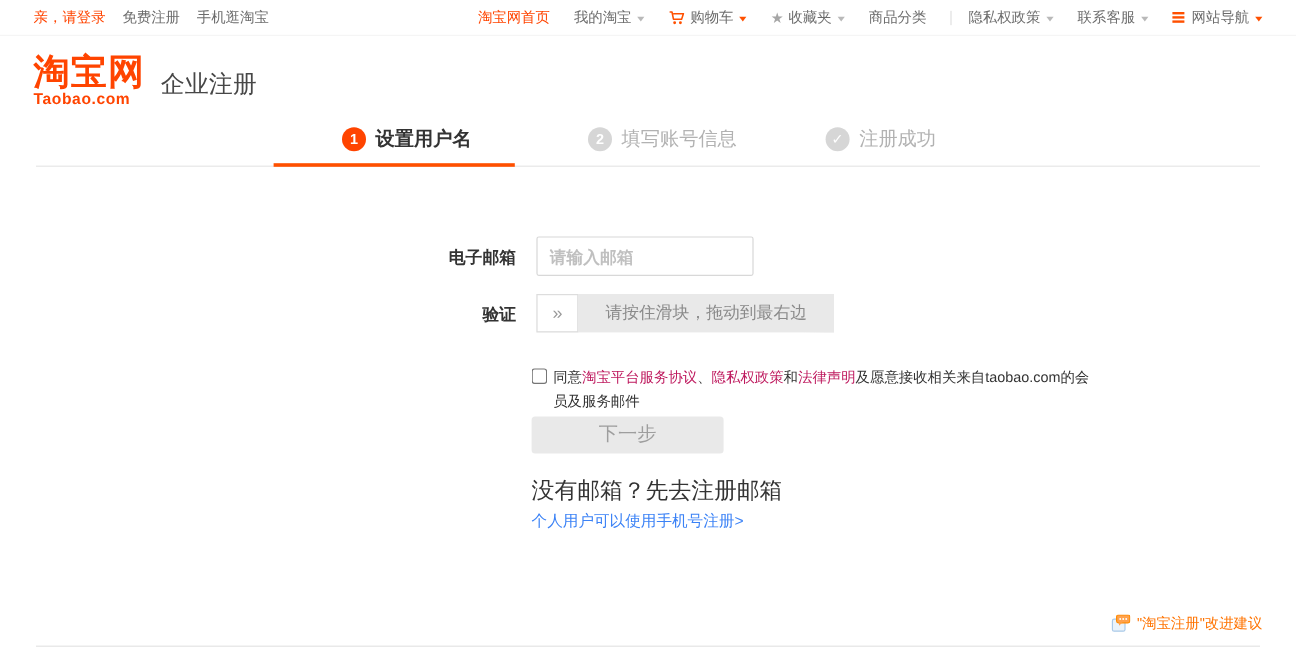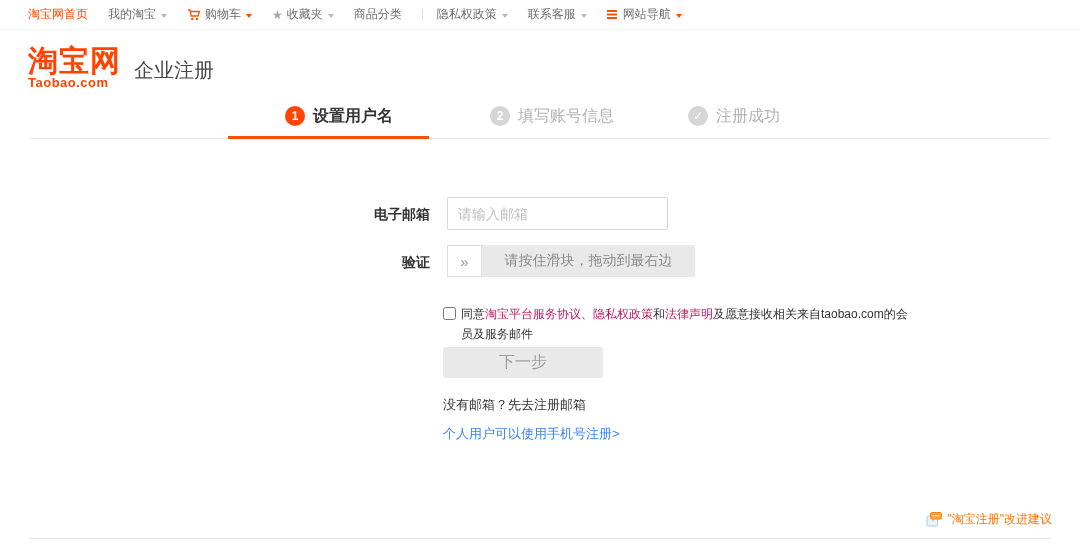--- a/index.html
+++ b/index.html
@@ -51,23 +51,23 @@
   .step-label.active { color:#333; font-weight:700; }
   .step-label.inactive { color:#b2b2b2; }
   .steps-line { position:absolute; left:30px; width:1020px; top:138px; height:1px; background:#e7e7e7; }
   .steps-underline { position:absolute; left:228px; width:201px; top:136px; height:3px; background:#ff5000; }
 
   
   .f-label { position:absolute; left:330px; width:100px; text-align:right; font-size:14px; font-weight:700; color:#333; }
   .lbl-email { top:206px; }
   .lbl-captcha { top:254px; }
   .email-input {
-    position:absolute; left:447px; top:197px; width:221px; height:33px;
+    position:absolute; left:447px; top:197px; width:181px; height:33px;
     border:1px solid #d8d8d8; border-radius:2px; padding:0 10px; font-size:14px; color:#333;
-    outline:none; font-family:inherit;
+    outline:none; font-family:inherit;font-weight:bold;
   }
   .email-input::placeholder { color:#c0c0c0; }
 
   .slider { position:absolute; left:447px; top:245px; width:248px; height:32px; background:#e9e9e9; }
   .slider-handle {
     position:absolute; left:0; top:0; width:35px; height:32px; background:#fff;
     border:1px solid #ddd; display:flex; align-items:center; justify-content:center;
     color:#999; font-size:15px; cursor:grab;
   }
   .slider-hint {
@@ -82,34 +82,39 @@
 
   .agree-checkbox { position:absolute; left:443px; top:307px; width:13px; height:13px; cursor:pointer; }
   .agree-text { position:absolute; left:461px; top:304px; width:450px; font-size:12px; line-height:20px; color:#333; }
   .agree-link { color:#be185d; cursor:pointer; }
 
   .next-btn {
     position:absolute; left:443px; top:347px; width:160px; height:31px;
     background:#e9e9e9; border:none; border-radius:3px; font-size:16px; color:#9e9e9e;
     display:flex; align-items:center; justify-content:center; cursor:pointer; font-family:inherit;
   }
-  .no-email-hint { position:absolute; left:443px; top:396px; font-size:13px; color:#333; }
+  .no-email-hint { position:absolute; left:443px; top:396px; font-size:19px; color:#333; }
   .personal-link { position:absolute; left:443px; top:425px; font-size:13px; color:#3b82f6; cursor:pointer; }
 
   
   .feedback { position:absolute; right:28px; top:511px; display:flex; align-items:center; font-size:12px; color:#ff7300; cursor:pointer; }
   .feedback svg { margin-right:5px; }
   .bottom-line { position:absolute; left:30px; right:30px; top:538px; height:1px; background:#e4e4e4; }
 </style>
 </head>
 <body>
 
 <div class="screen">
 
   <div class="topbar">
+    <div class="grp tl">
+      <span class="item orange-text">亲，请登录</span>
+      <span class="item">免费注册</span>
+      <span class="item">手机逛淘宝</span>
+    </div>
     <div class="grp tr">
       <span class="item orange-text">淘宝网首页</span>
       <span class="item">
         <span>我的淘宝</span>
         <span class="caret"></span>
       </span>
       <span class="item">
         <span class="cart-icon">
           <svg width="14" height="14" viewBox="0 0 14 14">
               <path d="M1 2 h2 l1.2 6 h6.8 l1.5-4.5 H4" fill="none" stroke="#ff5000" stroke-width="1.3" stroke-linejoin="round"></path>

